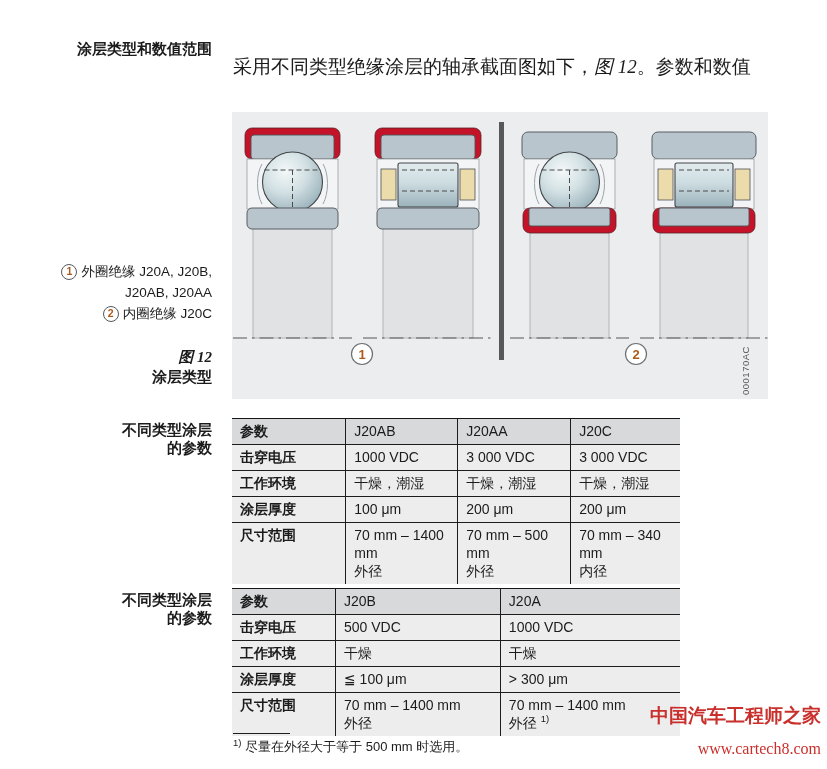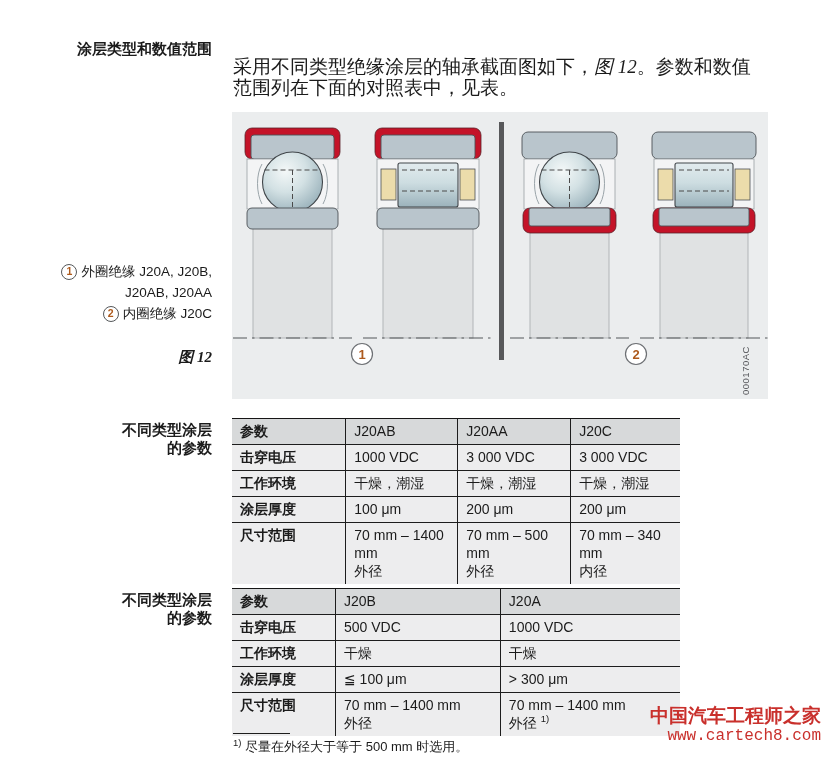--- a/index.html
+++ b/index.html
@@ -49,28 +49,28 @@
   .data-table tr > *:not(:first-child){border-left:1px solid #1d1d1d;}
   sup{font-size:9.5px;vertical-align:super;line-height:0;}
 
   
   .footnote{left:233px;top:733px;font-size:13px;line-height:17px;}
   .footnote-rule{width:57px;border-top:1.2px solid #1d1d1d;margin-bottom:4px;}
 
   
   .watermark{right:6px;top:704px;text-align:right;color:var(--watermark-red,#c9302c);}
   .wm-cn{font-size:19px;font-weight:700;font-family:"Liberation Serif","DejaVu Serif",serif;line-height:23px;}
-  .wm-url{font-size:16px;font-family:Liberation Mono, monospace;line-height:19px;}
+  .wm-url{font-size:16px;font-family:Liberation Serif, serif;line-height:19px;margin-top:12px;}
 </style>
 </head>
 <body>
 
 <div class="abs margin-col section-heading">涂层类型和数值范围</div>
 
-<p class="abs intro"><span>采用不同类型绝缘涂层的轴承截面图如下，</span><span class="fig-ref">图 12</span><span>。参数和数值</span><br><span>范围列在下面的对照表中，见表。</span></p>
+<p class="abs intro"><span>采用不同类型绝缘涂层的轴承截面图如下，</span><span class="fig-ref">图 12</span><span>。参数和数值</span><br></p>
 
 <div class="abs figure-wrap">
   <svg id="fig-svg" width="536" height="287" viewBox="0 0 536 287">
       <defs>
         <radialGradient id="ballG" cx="38%" cy="32%" r="78%">
           <stop offset="0%" stop-color="#f4f8f8"></stop>
           <stop offset="45%" stop-color="#d3e1e4"></stop>
           <stop offset="100%" stop-color="#92abb5"></stop>
         </radialGradient>
         <linearGradient id="rollG" x1="0" y1="0" x2="0" y2="1">
@@ -146,20 +146,21 @@
 </div>
 
 <div class="abs margin-col callouts">
   <div><span class="cnum">1</span><span>外圈绝缘 J20A, J20B,</span></div>
   <div>J20AB, J20AA</div>
   <div><span class="cnum">2</span><span>内圈绝缘 J20C</span></div>
 </div>
 
 <div class="abs margin-col caption">
   <div class="fig-ref">图 12</div>
+  <div class="fig-title">涂层类型</div>
 </div>
 
 <div class="abs margin-col tbl-heading tbl-heading-1">
   <div>不同类型涂层</div>
   <div>的参数</div>
 </div>
 
 <table class="abs data-table table1" data-table="table1">
     <colgroup>
       <col style="width: 25.4%;">

